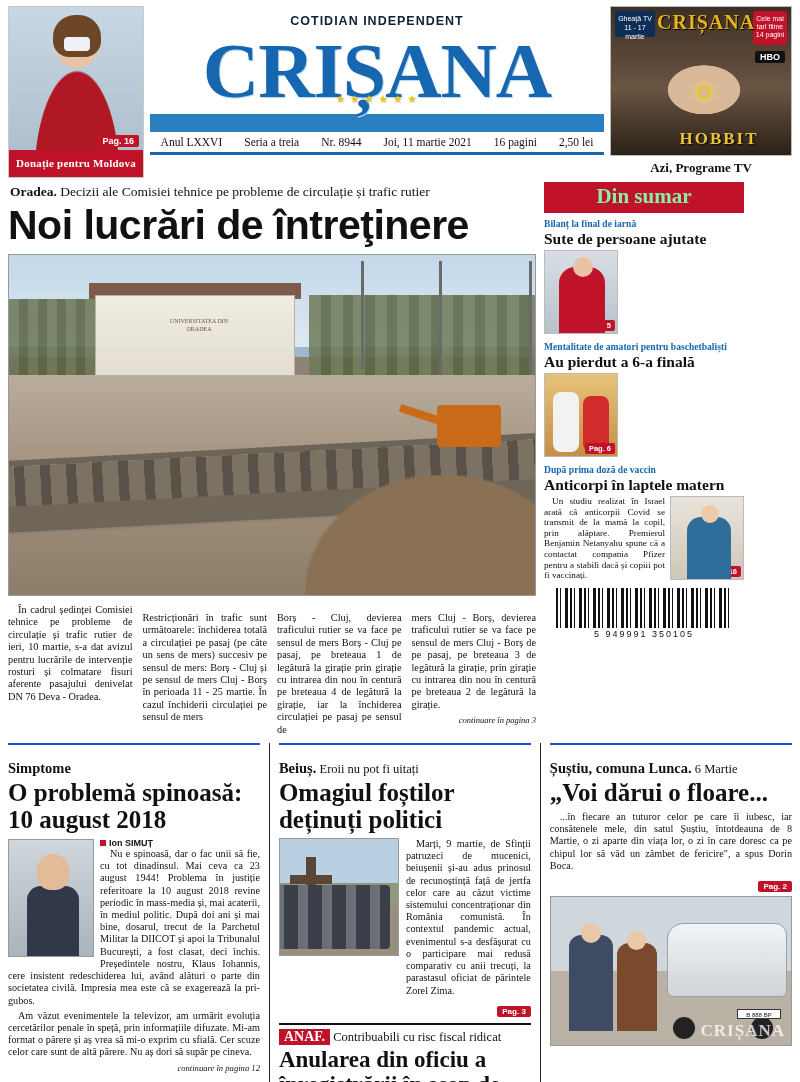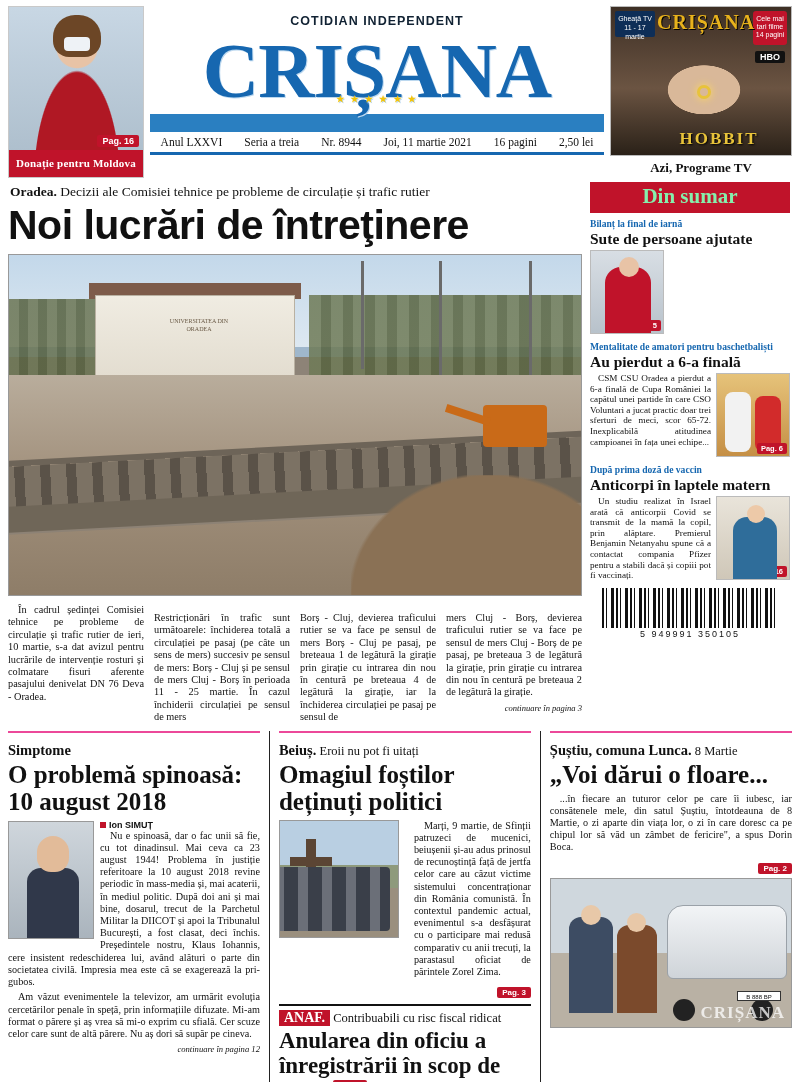--- a/index.html
+++ b/index.html
@@ -115,21 +115,21 @@
     color:#e8c33a; font-family:"Liberation Serif", serif; font-weight:bold;
     font-size:17px; letter-spacing:2px; text-shadow:1px 1px 2px #000;margin-left:32px;
   }
   .tv-caption {
     text-align:center; font-family:"Liberation Serif", serif; font-weight:bold;
     font-size:13px; padding:4px 0 2px; color:#111;
   }
 
   
   .body-grid { display:flex; gap:8px; margin-top:4px; }
-  .col-main { width:574px; }
+  .col-main { width:528px; }
   .col-right { width:200px; }
 
   
   .lead-kicker {
     font-family:"Liberation Serif", serif; font-size:13.5px; margin:2px 0 0 2px;
   }
   .lead-kicker b { font-weight:bold; }
   .lead-title {
     font-family:"Liberation Sans", sans-serif; font-weight:bold;
     font-size:41px; line-height:46px; margin:2px 0 6px 0; letter-spacing:-0.5px;
@@ -253,21 +253,21 @@
 
   
   .bottom { display:flex; gap:9px; margin-top:7px; }
   .b-col { width:258px; }
   .b-col.mid { width:258px; }
   .b-col.right { width:248px; }
   .divider-v { width:1px; background:#222; }
 
   .sect-kicker {
     font-family:"Liberation Serif", serif; font-weight:bold; font-size:14.5px;
-    border-top:2px solid #ec4899; padding-top:9px;
+    border-top:2px solid #1d4ed8; padding-top:15px;
   }
   .sect-kicker .norm { font-weight:normal; font-size:12.5px; }
   .sect-title {
     font-family:"Liberation Serif", serif; font-weight:bold; font-size:25px;
     line-height:27px; margin:2px 0 5px 0;
   }
   .sect-title.sm { font-size:23px; line-height:25px; }
   .byline { font-family:"Liberation Sans", sans-serif; font-weight:bold; font-size:9px; }
   .byline .sq { display:inline-block; width:6px; height:6px; background:#c0132a; margin-right:3px; }
   .btext { font-family:"Liberation Serif", serif; font-size:10.2px; line-height:12.2px; text-align:justify; }
@@ -418,23 +418,20 @@
           <div class="sum-thumb t1">
             <span class="pagbadge">Pag. 5</span>
           </div>
         </div>
       </div>
 
       <div class="sum-item">
         <div class="sum-kicker">Mentalitate de amatori pentru baschetbaliști</div>
         <div class="sum-title">Au pierdut a 6-a finală</div>
         <div class="sum-row">
-          <div class="sum-text">
-              <p>CSM CSU Oradea a pierdut a 6-a finală de Cupa României la capătul unei partide în care CSO Voluntari a jucat practic doar trei sferturi de meci, scor 65-72. Inexplicabilă atitudinea campioanei în fața unei echipe...</p>
-            </div>
           <div class="sum-thumb t2">
             <span class="pagbadge">Pag. 6</span>
           </div>
         </div>
       </div>
 
       <div class="sum-item">
         <div class="sum-kicker">După prima doză de vaccin</div>
         <div class="sum-title">Anticorpi în laptele matern</div>
         <div class="sum-row">
@@ -468,21 +465,21 @@
       </div>
     </div>
 
     <div class="divider-v"></div>
 
     <div class="b-col mid">
       <div class="sect-kicker">
         <span>Beiuș.</span><span class="norm"> Eroii nu pot fi uitați</span>
       </div>
       <div class="sect-title">Omagiul foștilor deținuți politici</div>
-      <div style="display:flex;gap:15px;justify-content:center;">
+      <div style="display:flex;gap:7px;justify-content:center;">
         <div style="width:120px;">
           <div class="midphoto">
             <div class="cross"></div>
 
             <div class="people"></div>
           </div>
         </div>
         <div style="flex:1;">
           <div class="btext">
             <p>Marți, 9 martie, de Sfinții patruzeci de mucenici, beiușenii și-au adus prinosul de recunoștință față de jertfa celor care au căzut victime sistemului concentraționar din România comunistă. În contextul pandemic actual, evenimentul s-a desfășurat cu o participare mai redusă comparativ cu anii trecuți, la parastasul oficiat de părintele Zorel Zima.</p>
@@ -501,21 +498,21 @@
           <span>Anularea din oficiu a înregistrării în scop de TVA</span>
           <span class="pagchip" style="vertical-align:middle;margin-left:4px;">Pag. 8</span>
         </div>
       </div>
     </div>
 
     <div class="divider-v"></div>
 
     <div class="b-col right">
       <div class="sect-kicker">
-        <span>Șuștiu, comuna Lunca.</span><span class="norm"> 8 Martie</span>
+        <span>Șuștiu, comuna Lunca.</span><span class="norm"> 6 Martie</span>
       </div>
       <div class="sect-title">„Voi dărui o floare...</div>
       <div class="btext">
         <p>...în fiecare an tuturor celor pe care îi iubesc, iar consătenele mele, din satul Șuștiu, întotdeauna de 8 Martie, o zi aparte din viața lor, o zi în care doresc ca pe chipul lor să văd un zâmbet de fericire", a spus Dorin Boca.</p>
       </div>
       <div class="rfoot-pag" style="margin:2px 0 3px;">
         <span class="pagchip">Pag. 2</span>
       </div>
       <div class="rphoto">
         <div class="car"></div>

